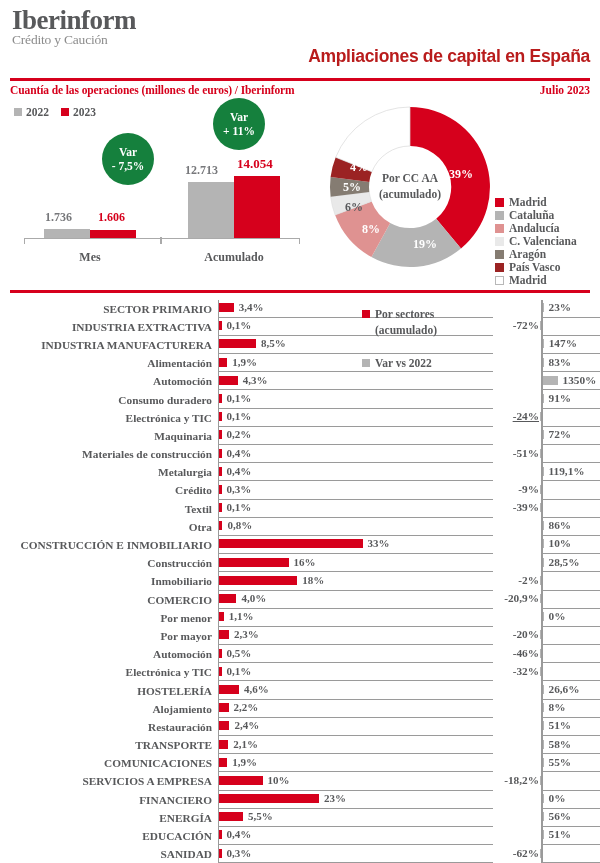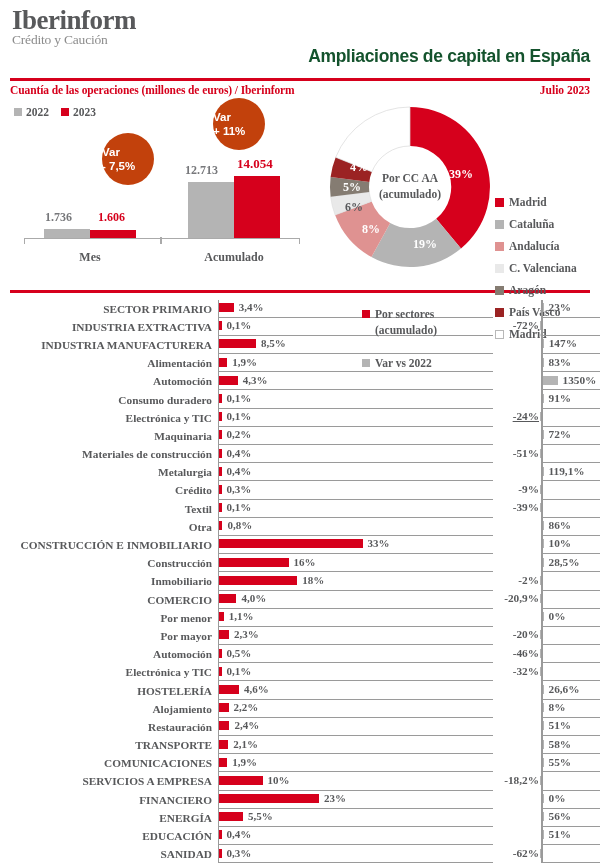--- a/index.html
+++ b/index.html
@@ -26,21 +26,21 @@
   }
   .logo-sub {
     font-family: "Liberation Serif", serif;
     font-size: 13.5px; color: #8c8c8c; letter-spacing: -0.2px;
     margin-top: -2px;
   }
   .main-title {
     position: absolute; right: 10px; top: 46px;
     font-family: "Liberation Sans", sans-serif;
     font-weight: bold; font-size: 17.5px;
-    color: #14532d; letter-spacing: -0.3px;
+    color: #b91c1c; letter-spacing: -0.3px;
     white-space: nowrap;
   }
 
   .rule-red {
     height: 3px; background: #d6001c;
     margin: 0 10px 0 10px;
   }
   .subheader {
     display: flex; justify-content: space-between; align-items: baseline;
     margin: 3px 10px 0 10px;
@@ -90,24 +90,24 @@
   }
   .bc-vallabel.g { color: #77787b; }
   .bc-vallabel.r { color: #d6001c; }
   .bc-catlabel {
     position: absolute; bottom: 6px; text-align: center;
     font-family: "Liberation Serif", serif;
     font-weight: bold; font-size: 12px; color: #58595b;
   }
   .var-bubble {
     position: absolute; border-radius: 50%;
-    background: #c2410c; color: #ffffff;
+    background: #15803d; color: #ffffff;
     display: flex; flex-direction: column;
-    align-items: flex-start; justify-content: center;
-    font-family: Liberation Sans, sans-serif;
+    align-items: center; justify-content: center;
+    font-family: Liberation Serif, serif;
     font-weight: bold; font-size: 11.5px; line-height: 1.25;
   }
 
   
   .donut-wrap { position: absolute; left: 325px; top: 6px; width: 170px; height: 170px; }
   .donut-center {
     position: absolute; left: 50%; top: 50%;
     transform: translate(-50%,-50%);
     text-align: center;
     font-family: "Liberation Serif", serif;
@@ -117,21 +117,21 @@
   .donut-lbl {
     position: absolute;
     font-family: "Liberation Serif", serif;
     font-weight: bold; font-size: 12px; color: #ffffff;
     transform: translate(-50%,-50%);
   }
   .donut-lbl.dark { color: #58595b; }
 
   .donut-legend {
     position: absolute; left: 495px; top: 100px;
-    display: flex; flex-direction: column; gap: 10px;
+    display: flex; flex-direction: column; gap: 1px;
   }
   .dl-item { display: flex; align-items: center; gap: 5px; }
   .dl-sw { width: 9px; height: 9px; display: inline-block; }
   .dl-tx {
     font-family: "Liberation Serif", serif;
     font-weight: bold; font-size: 11.5px; color: #58595b;
     white-space: nowrap;
   }
 
   

